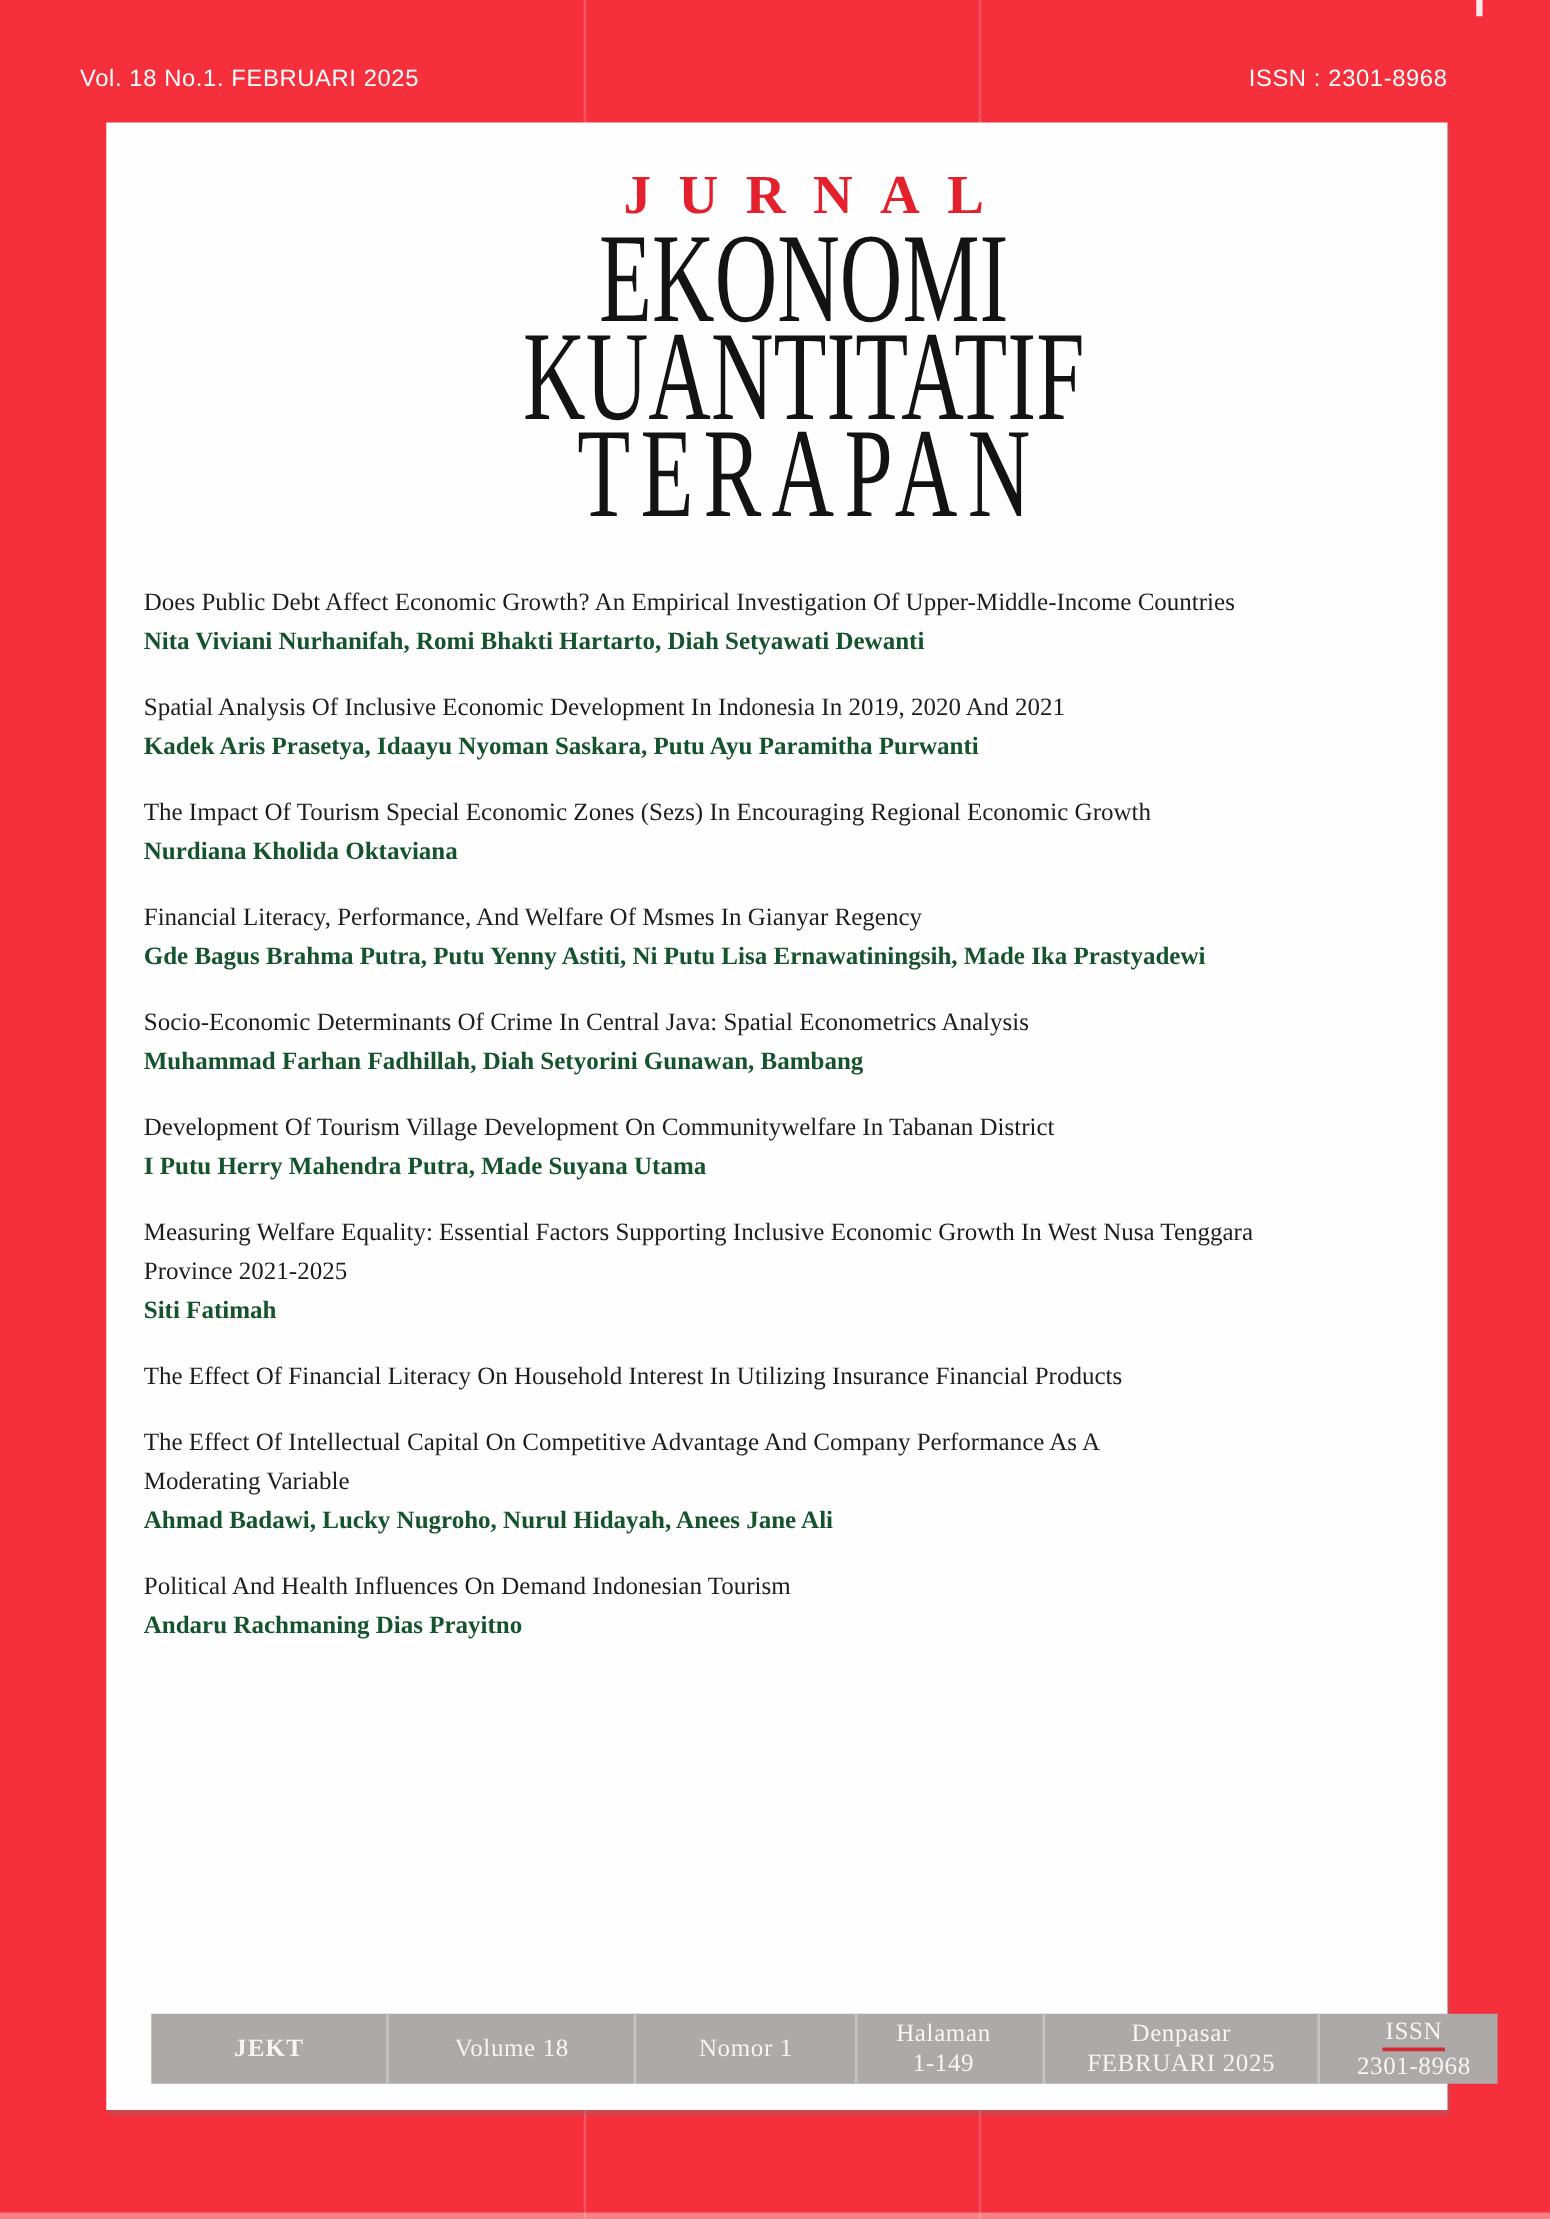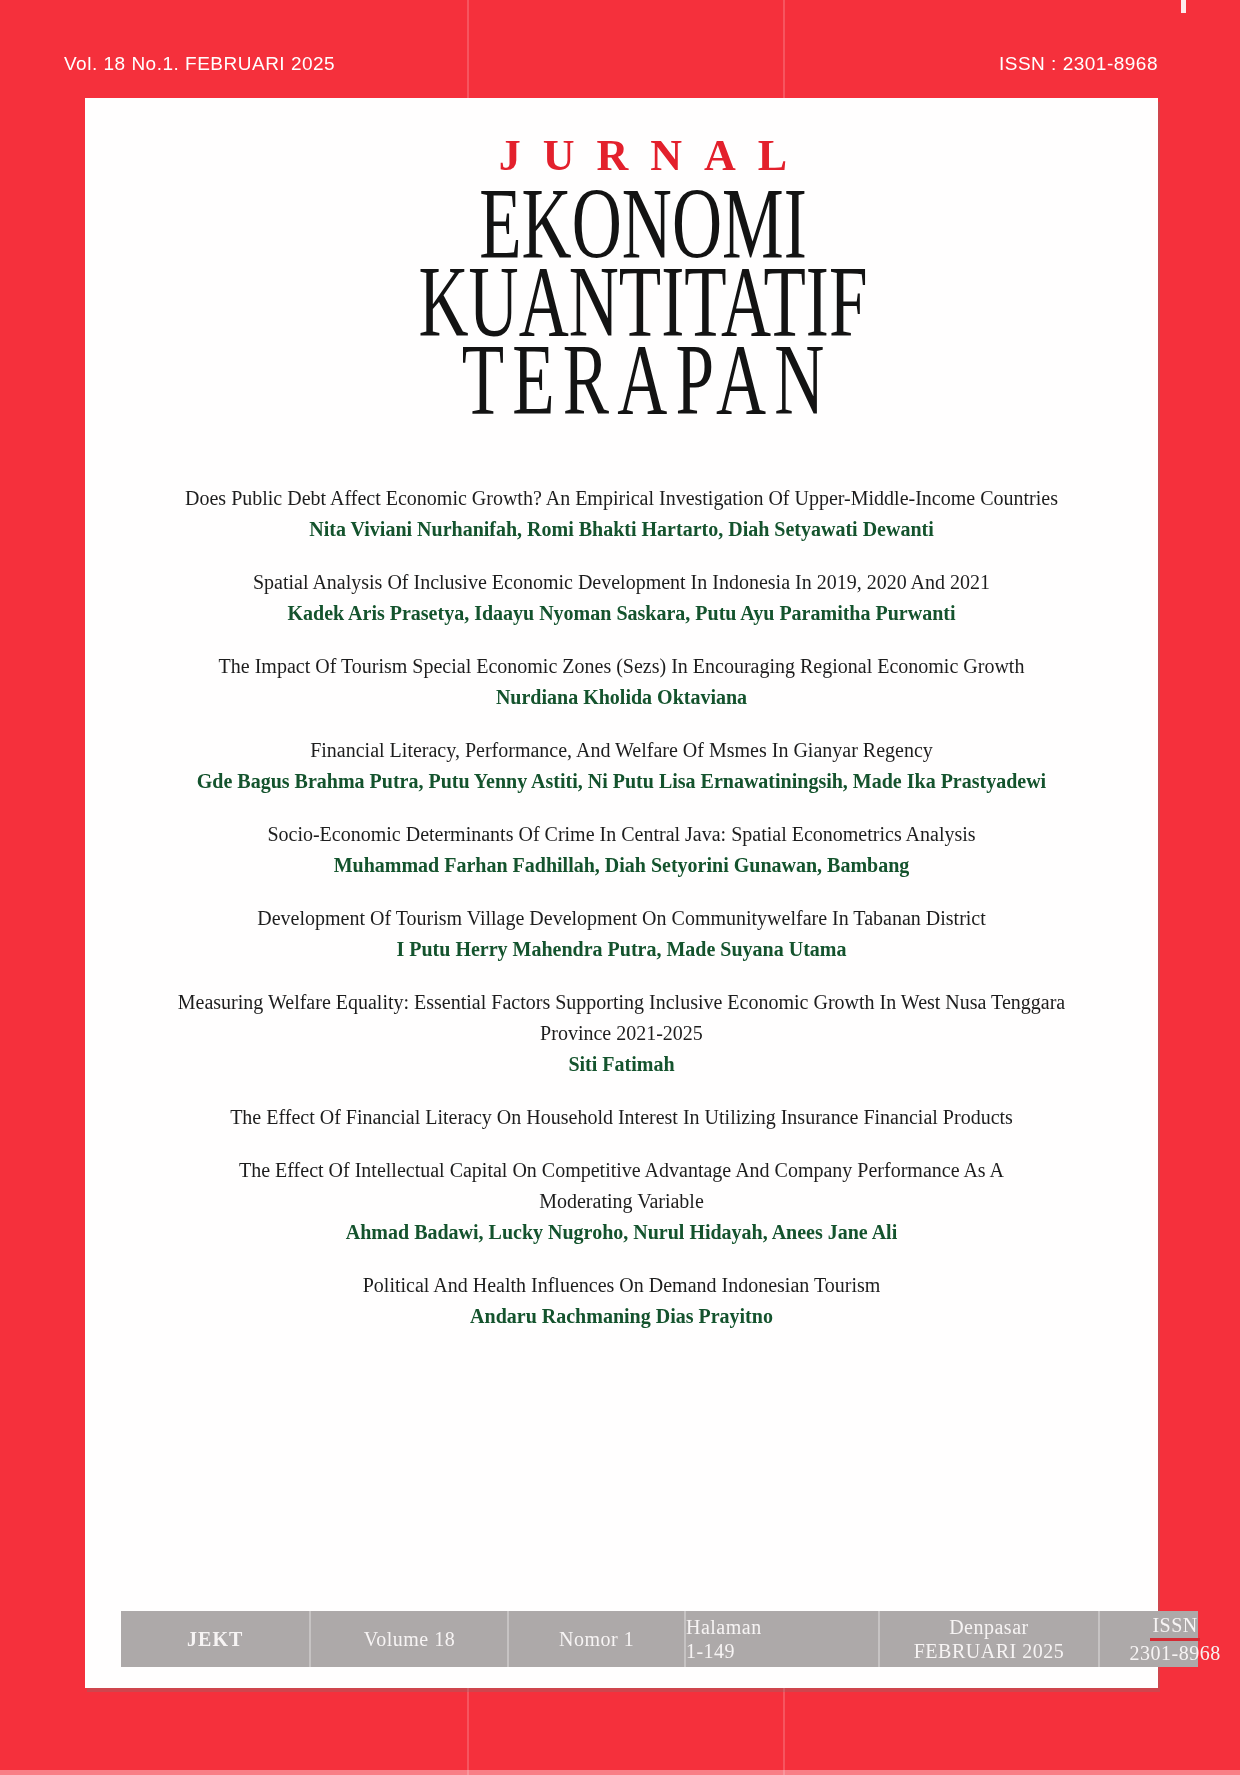--- a/index.html
+++ b/index.html
@@ -31,21 +31,21 @@
     color:#e3202c;font-size:44px;font-weight:bold;letter-spacing:22px;text-indent:22px;
     margin-bottom:4px;
   }
   .m-line{
     display:block;font-size:102px;line-height:78px;font-weight:normal;color:#131313;
     transform:scaleX(0.68);transform-origin:50% 50%;white-space:nowrap;
   }
   .m-line.wide{letter-spacing:12px;text-indent:12px;}
 
   
-  .articles{margin-top:64px;text-align:center;}
+  .articles{margin-top:48px;text-align:left;}
   .article{margin:0 30px 22px 30px;}
   .article-title{
     font-size:20px;line-height:31px;color:#1d1d1d;white-space:pre-line;
   }
   .article-authors{
     font-size:20px;line-height:31px;color:#14532d;font-weight:bold;
   }
 
   
   .footer-bar{
@@ -53,22 +53,22 @@
     background:#ada9a9;display:flex;color:#f7f4f4;
   }
   .cell{
     display:flex;flex-direction:column;justify-content:center;align-items:center;
     border-left:2px solid #c6c3c3;font-size:20px;line-height:24px;letter-spacing:0.5px;
   }
   .cell:first-child{border-left:none;}
   .c0{flex:0 0 17.5%;}
   .c1{flex:0 0 18.2%;}
   .c2{flex:0 0 16.2%;}
-  .c3{flex:0 0 13.9%;align-items:flex-start;padding-right:10px;box-sizing:border-box;}
-  .c4{flex:0 0 20.3%;margin-left:44px;}
+  .c3{flex:0 0 13.9%;align-items:center;padding-right:10px;box-sizing:border-box;}
+  .c4{flex:0 0 20.3%;}
   .c5{flex:0 0 13.9%;}
   .cell .l1,.cell .l2{display:block;}
   .bold{font-weight:bold;letter-spacing:1px;}
   .u-red{border-bottom:3px solid #d42b34;padding:0 2px 1px 2px;}
 </style>
 </head>
 <body>
 
 <div class="fold f1"></div>
 <div class="fold f2"></div>

